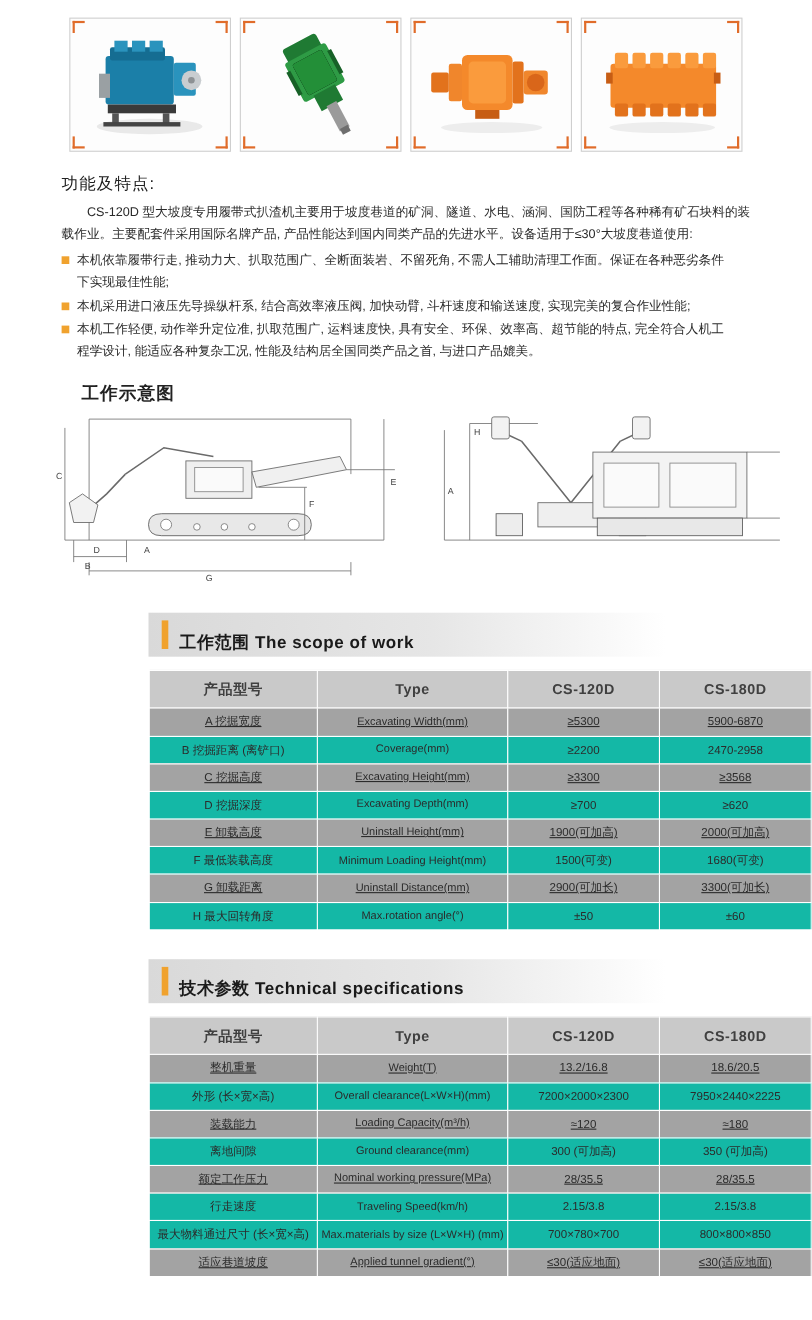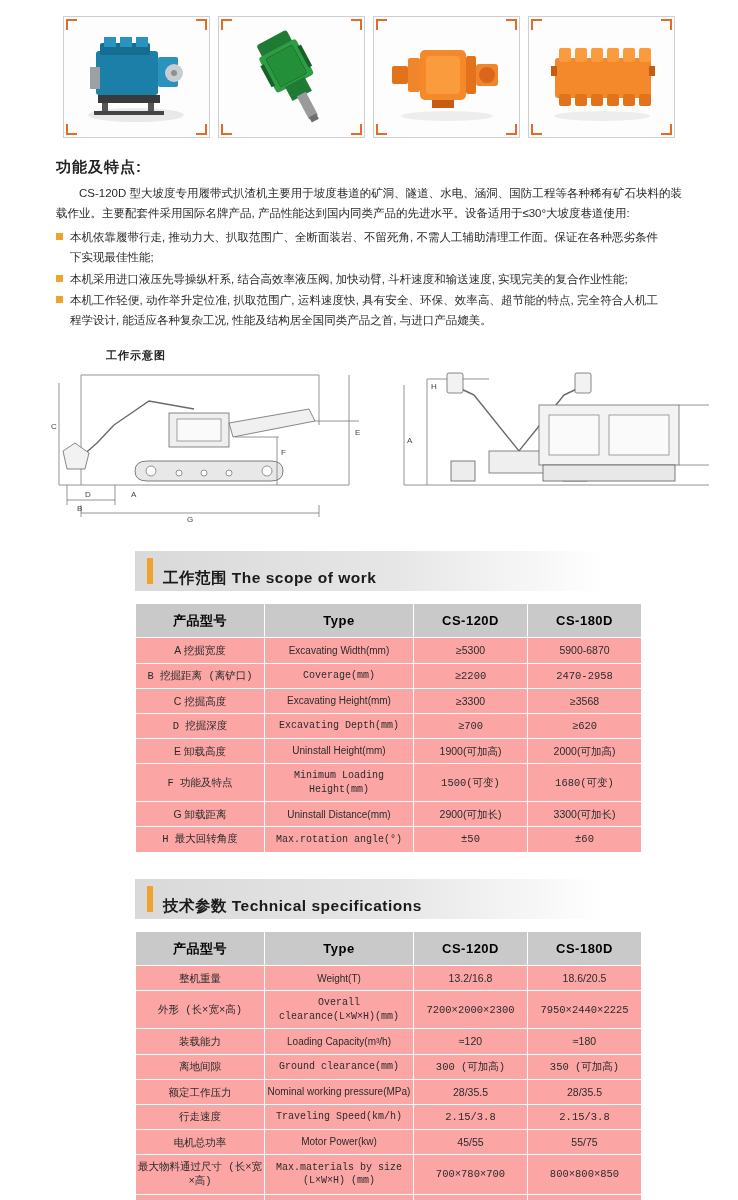--- a/index.html
+++ b/index.html
@@ -48,21 +48,21 @@
     border-width: 0;
   }
   .thumb .c-tl { top: 2px; left: 2px; border-top-width: 2px; border-left-width: 2px;}
   .thumb .c-tr { top: 2px; right: 2px; border-top-width: 2px; border-right-width: 2px;}
   .thumb .c-bl { bottom: 2px; left: 2px; border-bottom-width: 2px; border-left-width: 2px;}
   .thumb .c-br { bottom: 2px; right: 2px; border-bottom-width: 2px; border-right-width: 2px;}
 
   
   .sec-title {
     font-size: 15px;
-    font-weight: bold;
+    font-weight: normal;
     color: #222;
     margin: 16px 0 6px 56px;
     letter-spacing: 1px;
   }
   .para {
     font-size: 11.5px;
     line-height: 1.75;
     color: #2a2a2a;
     margin: 0 56px 0 56px;
     text-indent: 2em;
@@ -83,24 +83,24 @@
     flex: 0 0 auto;
     width: 7px;
     height: 7px;
     background: #f0a22e;
     margin: 6px 7px 0 0;
   }
   .bullet .txt { flex: 1 1 auto; text-align: justify; }
 
   
   .diagram-title {
-    font-size: 11px;
+    font-size: 16px;
     font-weight: bold;
     color: #222;
-    margin: 18px 0 2px 106px;
+    margin: 18px 0 2px 74px;
     letter-spacing: 1px;
   }
   .diagram-wrap {
     margin: 0 auto;
     width: 700px;
     height: 160px;
     position: relative;
   }
 
   
@@ -138,26 +138,26 @@
     font-size: 10.5px;
     color: #2b2b2b;
     text-align: center;
     padding: 5px 2px;
     line-height: 1.35;
   }
   table.spec thead th {
     background: #c9c9c9;
     font-size: 13px;
     font-weight: bold;
-    color: #000000;
-    padding: 8px 4px;
+    color: #404040;
+    padding: 8px 16px;
     letter-spacing: 0.5px;
   }
-  table.spec tbody tr.odd td { background: #fca5a5; }
-  table.spec tbody tr.even td { background: #fca5a5; font-family: Liberation Mono, monospace; }
+  table.spec tbody tr.odd td { background: #a3a3a3; text-decoration: underline; }
+  table.spec tbody tr.even td { background: #14b8a6; }
   table.spec td.c1 { width: 120px; }
   table.spec td.c2 { width: 140px; font-size: 10px; }
   table.spec td.c3, table.spec td.c4 { width: 105px; }
   table.spec th.c1 { width: 120px; }
   table.spec th.c2 { width: 140px; }
   table.spec th.c3, table.spec th.c4 { width: 105px; }
 </style>
 </head>
 <body>
 
@@ -391,21 +391,21 @@
           <td class="c3">≥700</td>
           <td class="c4">≥620</td>
         </tr>
         <tr class="odd">
           <td class="c1">E 卸载高度</td>
           <td class="c2">Uninstall Height(mm)</td>
           <td class="c3">1900(可加高)</td>
           <td class="c4">2000(可加高)</td>
         </tr>
         <tr class="even">
-          <td class="c1">F 功能及特点</td>
+          <td class="c1">F 最低装载高度</td>
           <td class="c2">Minimum Loading Height(mm)</td>
           <td class="c3">1500(可变)</td>
           <td class="c4">1680(可变)</td>
         </tr>
         <tr class="odd">
           <td class="c1">G 卸载距离</td>
           <td class="c2">Uninstall Distance(mm)</td>
           <td class="c3">2900(可加长)</td>
           <td class="c4">3300(可加长)</td>
         </tr>
@@ -463,26 +463,20 @@
           <td class="c2">Nominal working pressure(MPa)</td>
           <td class="c3">28/35.5</td>
           <td class="c4">28/35.5</td>
         </tr>
         <tr class="even">
           <td class="c1">行走速度</td>
           <td class="c2">Traveling Speed(km/h)</td>
           <td class="c3">2.15/3.8</td>
           <td class="c4">2.15/3.8</td>
         </tr>
-        <tr class="odd">
-          <td class="c1">电机总功率</td>
-          <td class="c2">Motor Power(kw)</td>
-          <td class="c3">45/55</td>
-          <td class="c4">55/75</td>
-        </tr>
         <tr class="even">
           <td class="c1">最大物料通过尺寸 (长×宽×高)</td>
           <td class="c2">Max.materials by size (L×W×H) (mm)</td>
           <td class="c3">700×780×700</td>
           <td class="c4">800×800×850</td>
         </tr>
         <tr class="odd">
           <td class="c1">适应巷道坡度</td>
           <td class="c2">Applied tunnel gradient(°)</td>
           <td class="c3">≤30(适应地面)</td>

